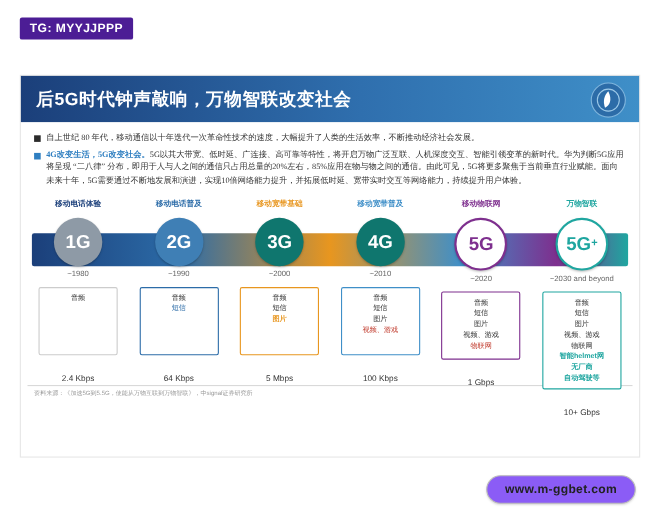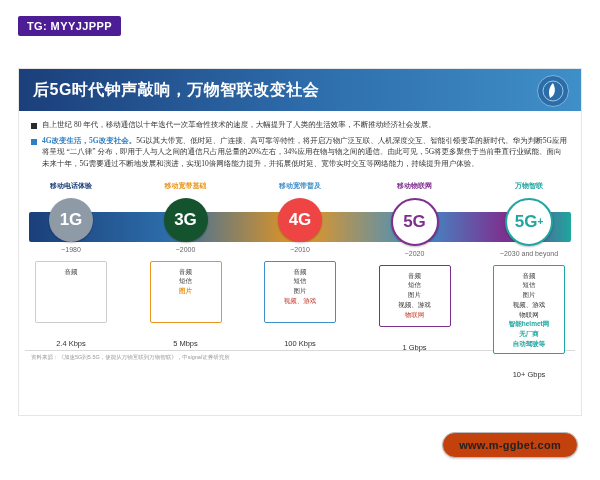--- a/index.html
+++ b/index.html
@@ -185,21 +185,21 @@
   .source {
     font-size: 5.5px;
     color: #999999;
     padding: 3px 0 0 12px;
   }
   
   .site-badge {
     position: absolute;
     right: 22px;
     bottom: 22px;
-    background: #c2410c;
+    background: #8b5cf6;
     border: 1px solid #bbbbbb;
     border-radius: 13px;
     padding: 6px 16px;
     font-size: 11px;
     font-weight: bold;
     color: #222222;
     letter-spacing: 0.3px;
     box-shadow: 0 1px 2px rgba(0,0,0,0.15);
   }
 </style>
@@ -222,54 +222,64 @@
       </div>
     </div>
 
     <div class="bullets">
       <div class="bullet-row">
         <span class="bullet-sq sq-dark"></span>
         <span class="bullet-text">自上世纪 80 年代，移动通信以十年迭代一次革命性技术的速度，大幅提升了人类的生活效率，不断推动经济社会发展。</span>
       </div>
       <div class="bullet-row">
         <span class="bullet-sq sq-blue"></span>
-        <span class="bullet-text blue-lead"><span class="blue-em">4G改变生活，5G改变社会。</span><span>5G以其大带宽、低时延、广连接、高可靠等特性，将开启万物广泛互联、人机深度交互、智能引领变革的新时代。华为判断5G应用将呈现 “二八律” 分布，即用于人与人之间的通信只占用总量的20%左右，34%应用在物与物之间的通信。由此可见，5G将更多聚焦于当前垂直行业赋能。面向未来十年，5G需要通过不断地发展和演进，实现10倍网络能力提升，并拓展低时延、宽带实时交互等网络能力，持续提升用户体验。</span></span>
+        <span class="bullet-text blue-lead"><span class="blue-em">4G改变生活，5G改变社会。</span><span>5G以其大带宽、低时延、广连接、高可靠等特性，将开启万物广泛互联、人机深度交互、智能引领变革的新时代。华为判断5G应用将呈现 “二八律” 分布，即用于人与人之间的通信只占用总量的20%左右，85%应用在物与物之间的通信。由此可见，5G将更多聚焦于当前垂直行业赋能。面向未来十年，5G需要通过不断地发展和演进，实现10倍网络能力提升，并拓展低时延、宽带实时交互等网络能力，持续提升用户体验。</span></span>
       </div>
     </div>
 
     <div class="timeline">
       <div class="band"></div>
       <div class="cols">
 
         <div class="col">
           <div class="col-tag" style="color:#1b3f7a">移动电话体验</div>
           <div class="circle" style="background:#8e9aa6">1G</div>
           <div class="year">~1980</div>
           <div class="card" style="border-color:#cccccc">
             <div class="line" style="color:#333333">音频</div>
           </div>
           <div class="speed">2.4 Kbps</div>
         </div>
 
+        <div class="col">
+          <div class="col-tag" style="color:#2c6ca8">移动电话普及</div>
+          <div class="circle" style="background:#3f7fb5">2G</div>
+          <div class="year">~1990</div>
+          <div class="card" style="border-color:#2c6ca8">
+            <div class="line" style="color:#333333">音频</div>
+            <div class="line" style="color:#2c6ca8">短信</div>
+          </div>
+          <div class="speed">64 Kbps</div>
+        </div>
 
         <div class="col">
           <div class="col-tag" style="color:#e8961f">移动宽带基础</div>
-          <div class="circle" style="background:#14532d">3G</div>
+          <div class="circle" style="background:#0f766e">3G</div>
           <div class="year">~2000</div>
           <div class="card" style="border-color:#e8961f">
             <div class="line" style="color:#333333">音频</div>
             <div class="line" style="color:#333333">短信</div>
             <div class="line" style="color:#e8961f;font-weight:bold">图片</div>
           </div>
           <div class="speed">5 Mbps</div>
         </div>
 
         <div class="col">
           <div class="col-tag" style="color:#3f8fc8">移动宽带普及</div>
-          <div class="circle" style="background:#ef4444">4G</div>
+          <div class="circle" style="background:#0f766e">4G</div>
           <div class="year">~2010</div>
           <div class="card" style="border-color:#3f8fc8">
             <div class="line" style="color:#333333">音频</div>
             <div class="line" style="color:#333333">短信</div>
             <div class="line" style="color:#333333">图片</div>
             <div class="line" style="color:#c0392b">视频、游戏</div>
           </div>
           <div class="speed">100 Kbps</div>
         </div>
 

